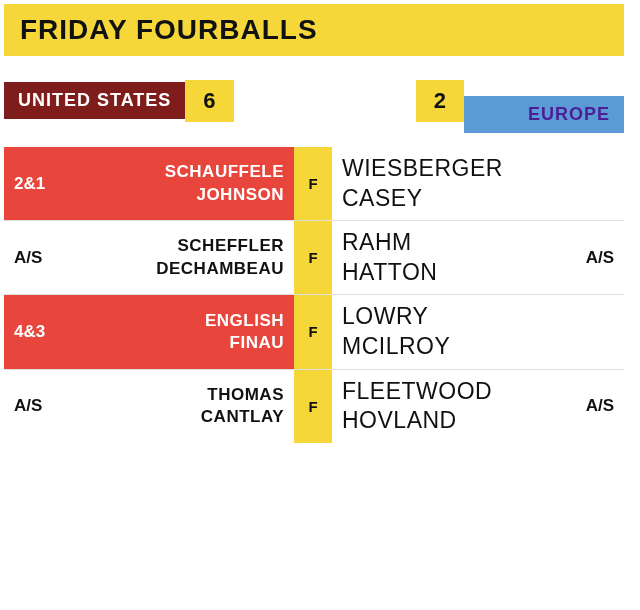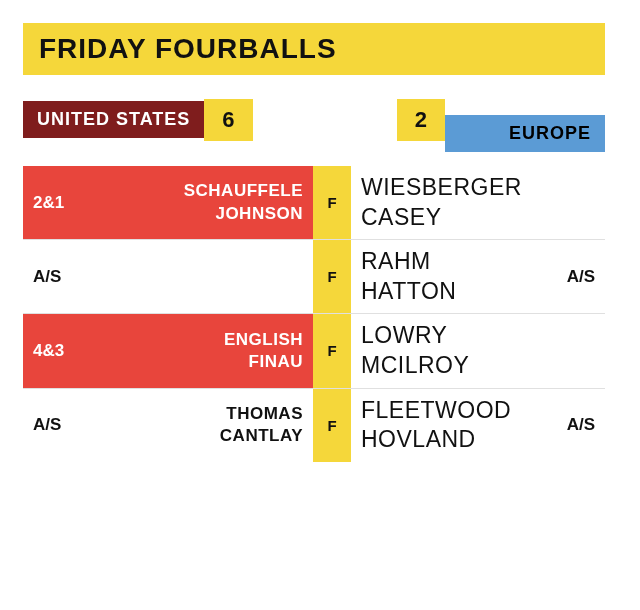--- a/index.html
+++ b/index.html
@@ -8,21 +8,21 @@
       font-family: 'Arial Black', Arial, sans-serif;
       width: 640px;
       height: 610px;
       overflow: hidden;
     }
 
     .container {
       width: 628px;
       height: 610px;
       background: #fff;
-      padding: 23px;
+      padding: 4px;
     }
 
     .title-bar {
       background: #f5d73a;
       padding: 10px 16px;
       margin-bottom: 12px;
     }
 
     .title-bar span {
       font-size: 28px;
@@ -67,21 +67,21 @@
       background: #f5d73a;
       color: #111;
       font-weight: 900;
       font-size: 22px;
       padding: 8px 18px;
       flex: 0 0 auto;
     }
 
     .score-eu {
       background: #5b9bd5;
-      color: #000000;
+      color: #4c1d95;
       font-weight: 900;
       font-size: 18px;
       padding: 8px 14px;
       text-transform: uppercase;
       letter-spacing: 1px;
       flex: 0 0 auto;
       min-width: 160px;
       text-align: right;
       margin-top: 28px;
     }
@@ -228,20 +228,24 @@
         <div class="eu-names">
             <span class="eu-name">WIESBERGER</span>
             <span class="eu-name">CASEY</span>
           </div>
         <div class="eu-score"></div>
       </div>
     </div>
       <div class="match-row">
       <div class="us-side">
         <div class="us-score">A/S</div>
+        <div class="us-names">
+            <span class="us-name">SCHEFFLER</span>
+            <span class="us-name">DECHAMBEAU</span>
+          </div>
       </div>
       <div class="status-col">
         <span class="status-label">F</span>
       </div>
       <div class="eu-side">
         <div class="eu-names">
             <span class="eu-name">RAHM</span>
             <span class="eu-name">HATTON</span>
           </div>
         <div class="eu-score">A/S</div>

